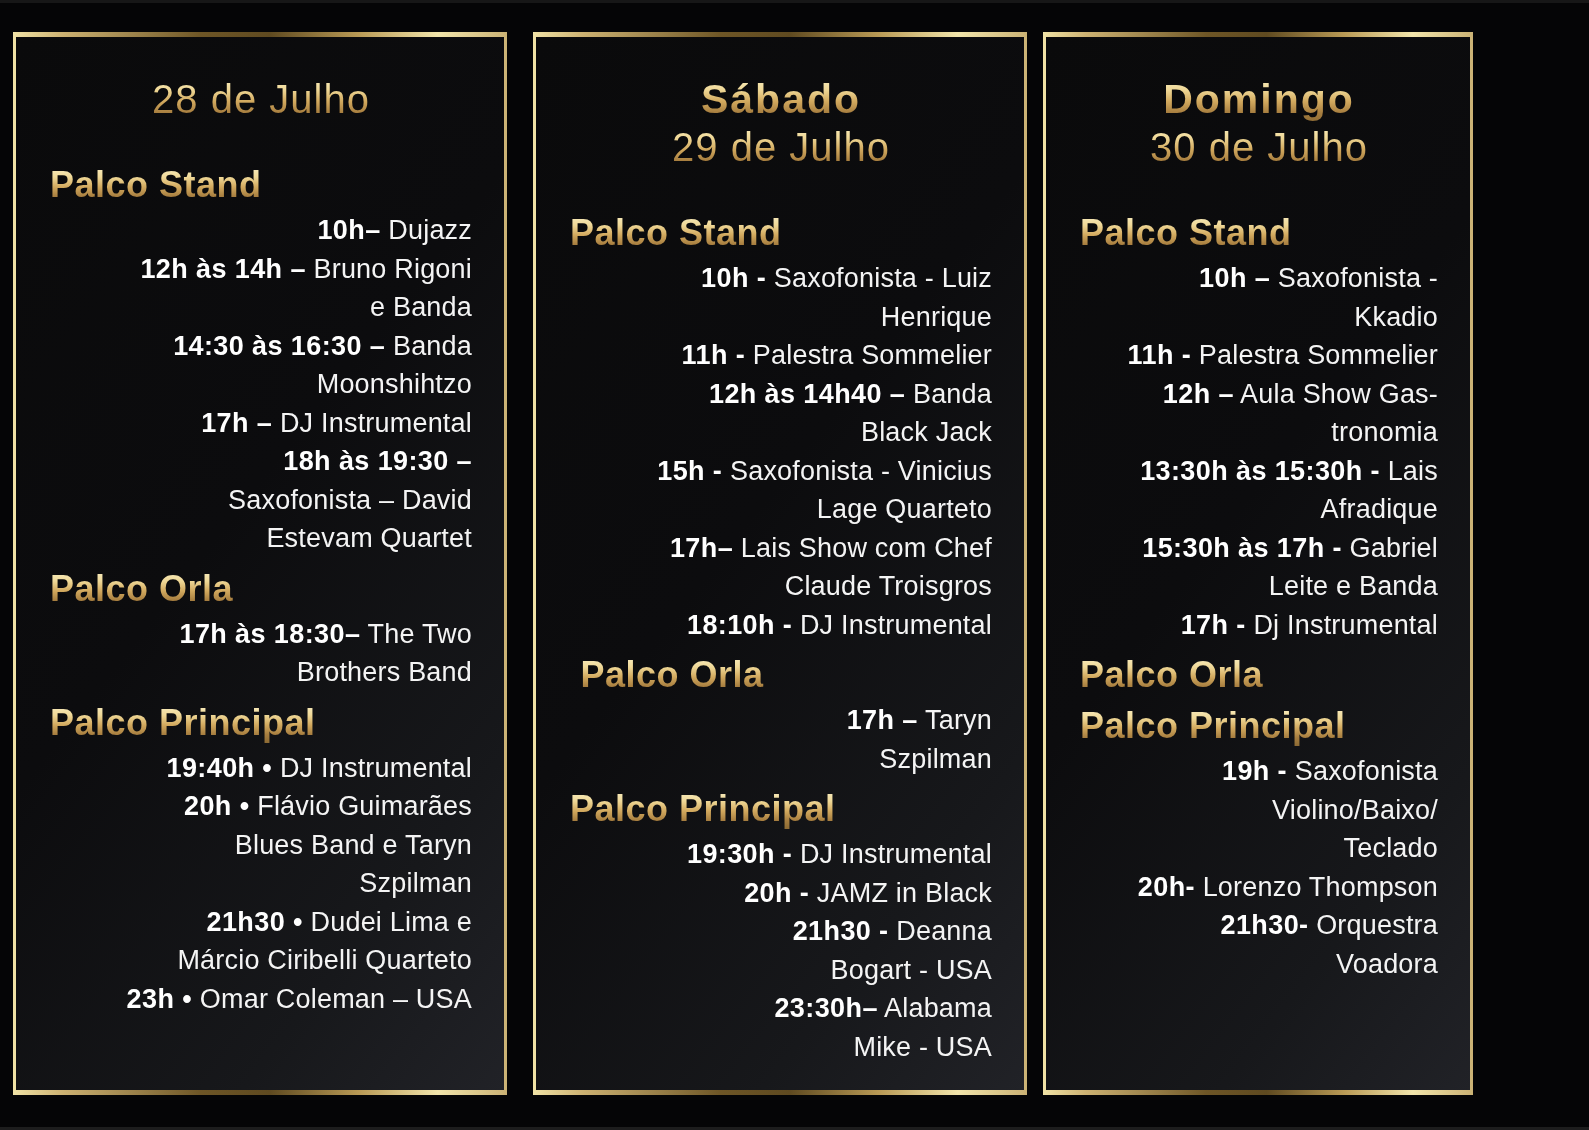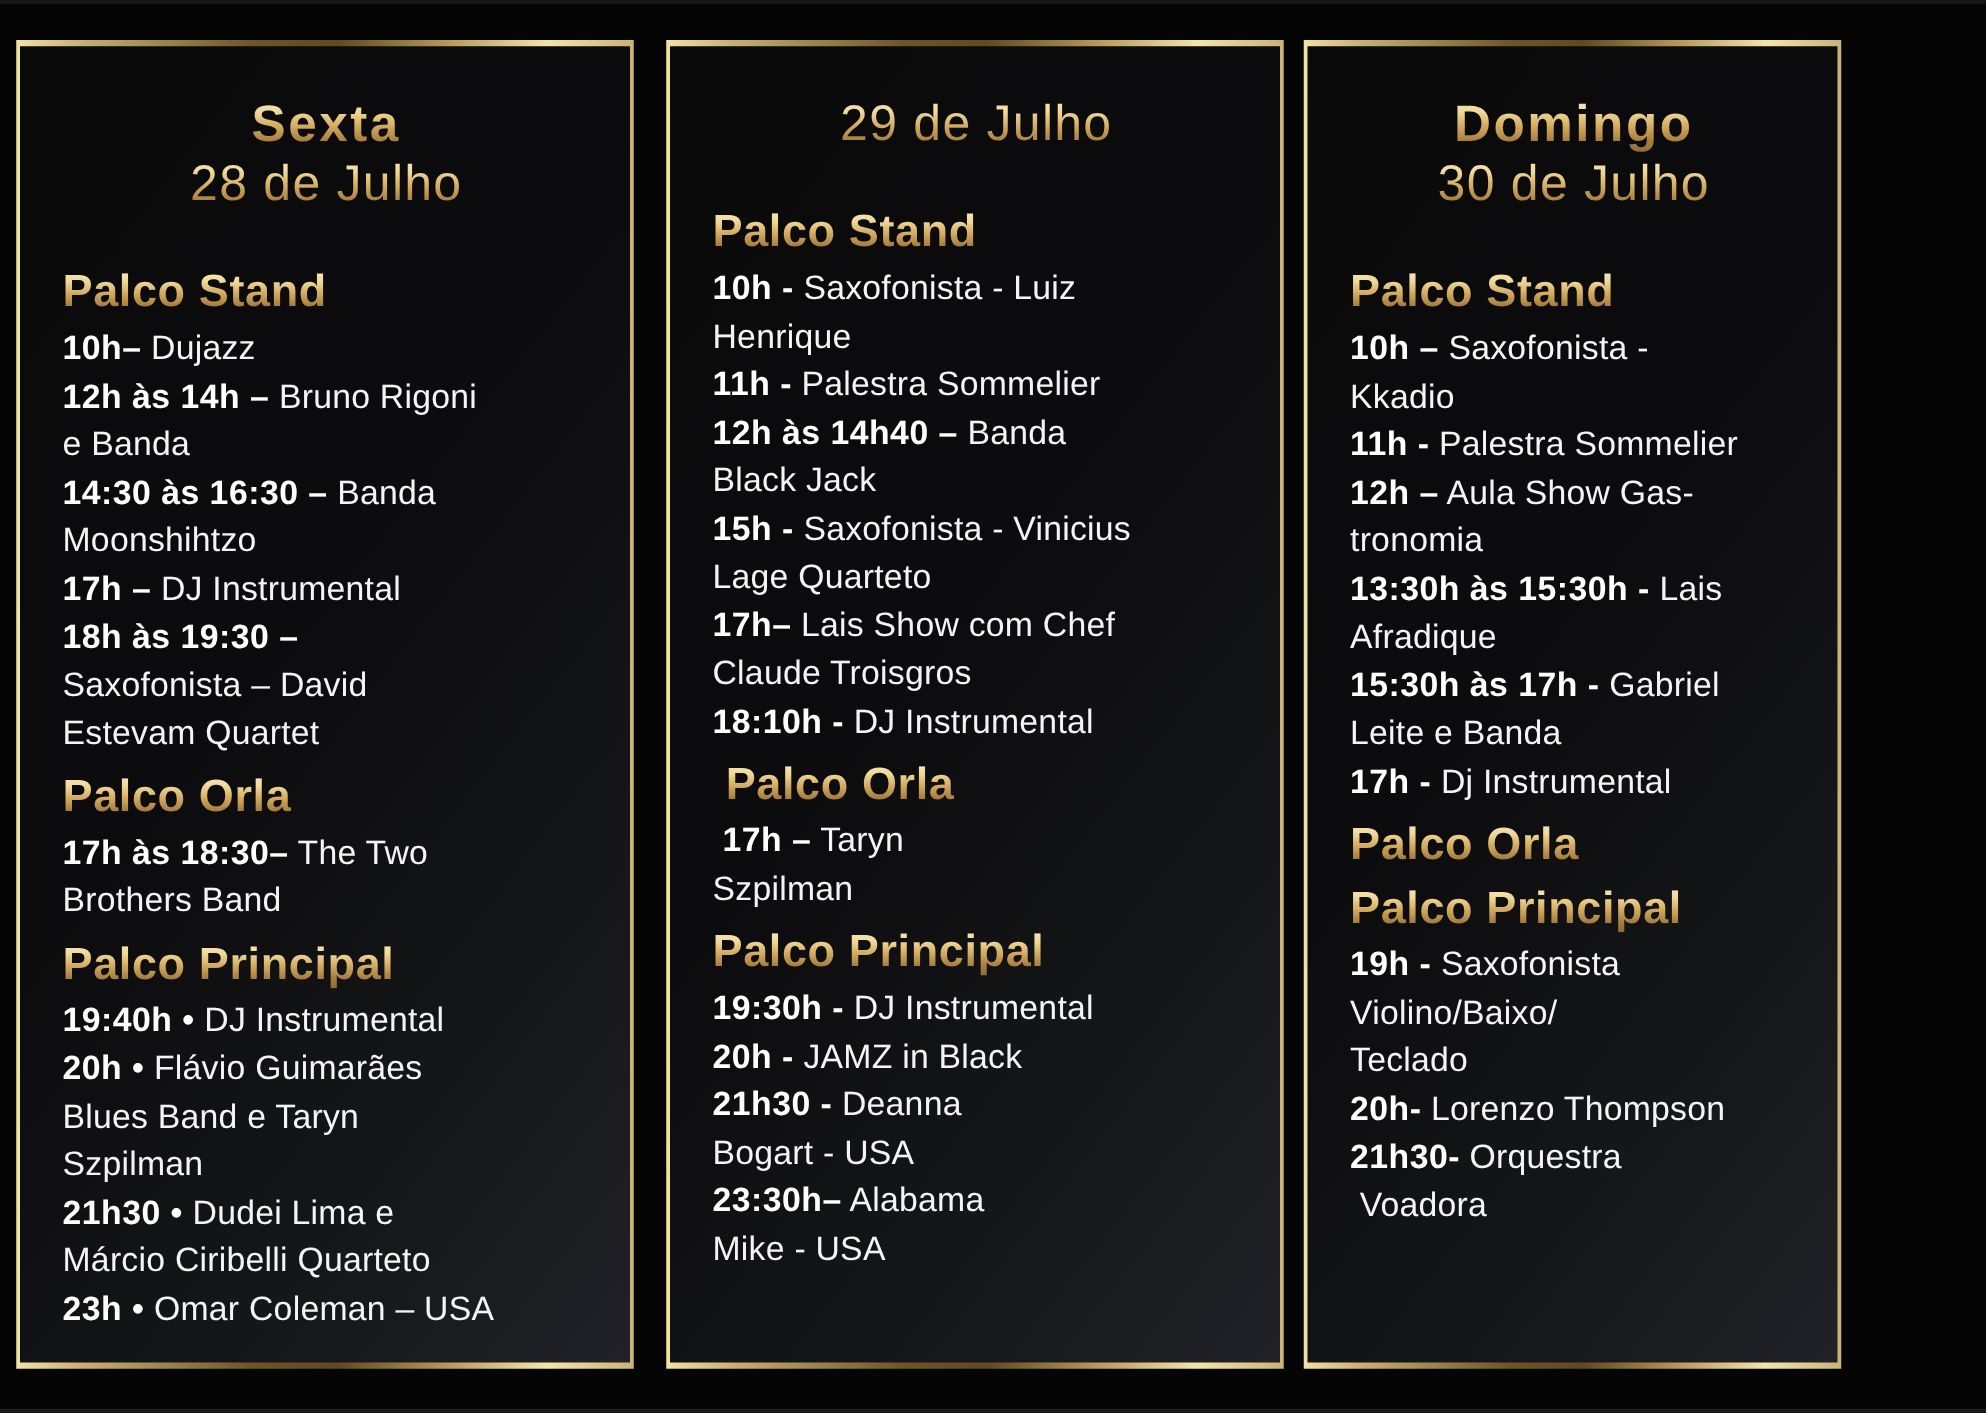--- a/index.html
+++ b/index.html
@@ -40,34 +40,33 @@
     -webkit-background-clip:text; background-clip:text; color:transparent;
   }
   .day  { font-size:41px; font-weight:700; letter-spacing:2px;  line-height:48px; }
   .date { font-size:40px; font-weight:400; letter-spacing:1px;  line-height:48px; }
   .section-h {
     font-size:36px; font-weight:700; letter-spacing:0.5px;
     line-height:40px; margin:11px 0 6px; white-space:pre;
   }
   .event {
     font-size:27px; line-height:38.5px; color:#ffffff;
-    white-space:pre-wrap; letter-spacing:0.2px;
+    white-space:pre-wrap; letter-spacing:0.2px;text-align:right;
   }
   .event b    { font-weight:700; letter-spacing:0.4px; }
   .event span { color:#f4f4f4; }
 </style>
 </head>
 <body>
 
 <div class="poster">
 
   <div class="panel panel-1">
     <div class="panel-inner">
       <div class="day-title">
-        <div class="day gold-text">Sexta</div>
         <div class="date gold-text">28 de Julho</div>
       </div>
 
       <h2 class="section-h gold-text">Palco Stand</h2>
       <p class="event"><b>10h–</b><span> Dujazz</span></p>
       <p class="event"><b>12h às 14h –</b><span> Bruno Rigoni
 e Banda</span></p>
       <p class="event"><b>14:30 às 16:30 –</b><span> Banda
 Moonshihtzo</span></p>
       <p class="event"><b>17h –</b><span> DJ Instrumental</span></p>
@@ -86,20 +85,21 @@
 Szpilman</span></p>
       <p class="event"><b>21h30 •</b><span> Dudei Lima e
 Márcio Ciribelli Quarteto</span></p>
       <p class="event"><b>23h •</b><span> Omar Coleman – USA</span></p>
     </div>
   </div>
 
   <div class="panel panel-2">
     <div class="panel-inner">
       <div class="day-title">
+        <div class="day gold-text">Sábado</div>
         <div class="date gold-text">29 de Julho</div>
       </div>
 
       <h2 class="section-h gold-text">Palco Stand</h2>
       <p class="event"><b>10h -</b><span> Saxofonista - Luiz
 Henrique</span></p>
       <p class="event"><b>11h -</b><span> Palestra Sommelier</span></p>
       <p class="event"><b>12h às 14h40 –</b><span> Banda
 Black Jack</span></p>
       <p class="event"><b>15h -</b><span> Saxofonista - Vinicius

